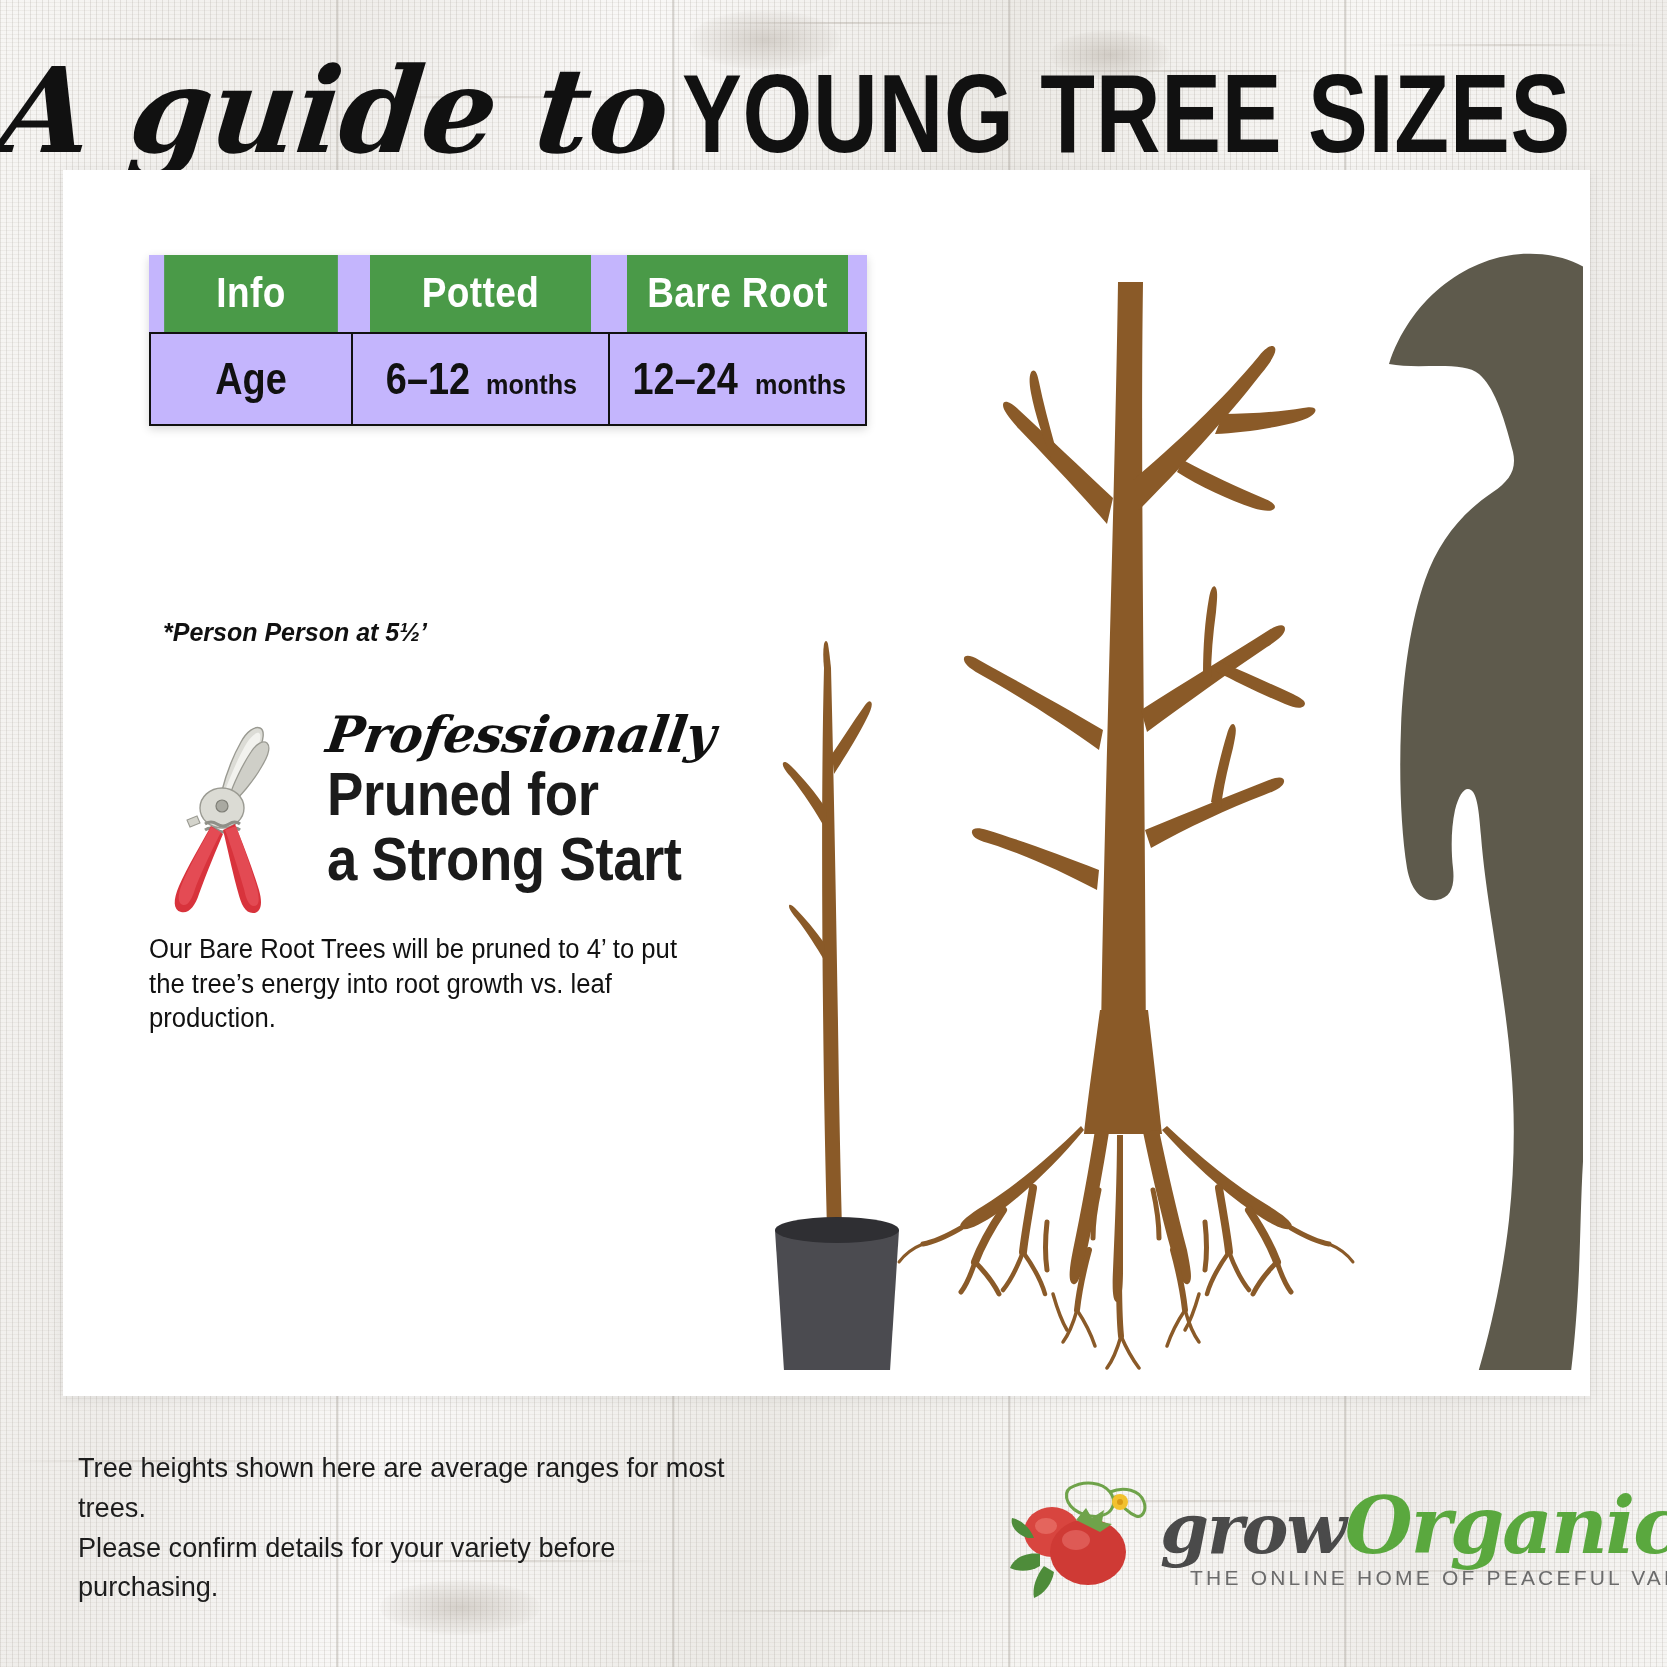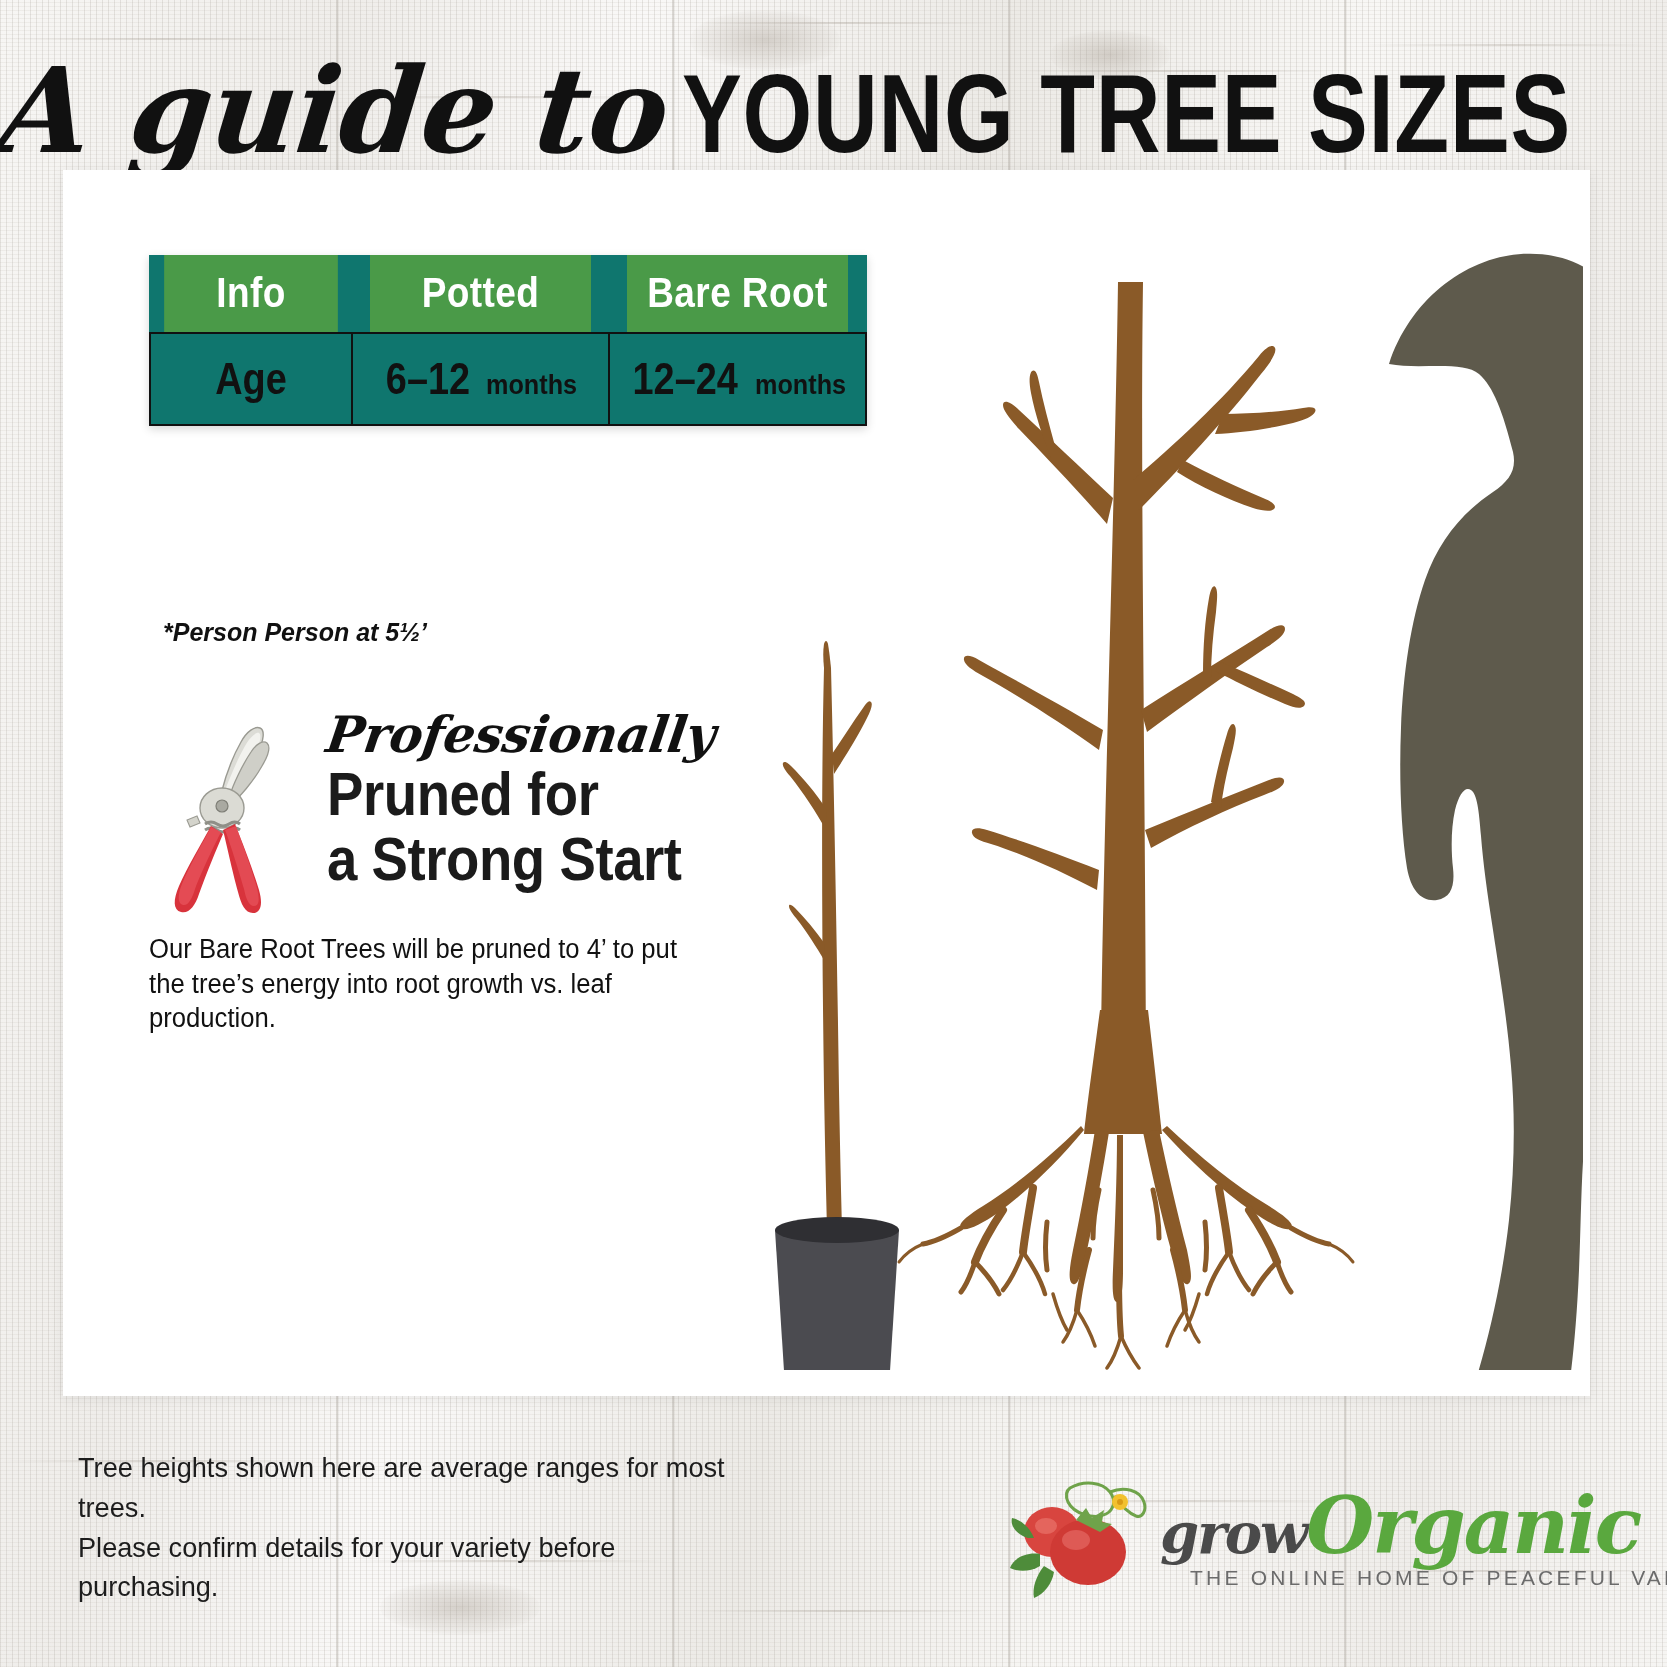--- a/index.html
+++ b/index.html
@@ -42,21 +42,21 @@
     margin-left:14px;vertical-align:baseline;
   }
 
   
   #card{position:absolute;left:63px;top:170px;width:1527px;height:1226px;
     background:#fff;box-shadow:0 2px 14px rgba(0,0,0,.07);}
 
   
   #spec-table{position:absolute;left:86px;top:85px;width:716px;
     border-collapse:collapse;table-layout:fixed;
-    box-shadow:0 3px 9px rgba(0,0,0,.16);background:#0f766e;}
+    box-shadow:0 3px 9px rgba(0,0,0,.16);background:#c4b5fd;}
   #spec-table col.c1{width:202px;}
   #spec-table col.c2{width:257px;}
   #spec-table col.c3{width:257px;}
   #spec-table th{
     background:#4A9A48;color:#fff;font-weight:700;
     font-size:43px;font-family:"Liberation Sans",sans-serif;
     transform:scaleX(.86);
     padding:12px 4px 14px;letter-spacing:.5px;
   }
   #spec-table thead tr{height:78px;}
@@ -86,21 +86,21 @@
     font-size:27px;line-height:1.28;color:#111;transform:scaleX(.95);transform-origin:left top;}
 
   
   #illus{position:absolute;left:640px;top:60px;width:880px;height:1140px;}
 
   
   #disclaimer{position:absolute;left:78px;top:1448px;width:700px;
     font-size:28px;line-height:1.42;color:#1d1d1d;transform:scaleX(.97);transform-origin:left top;}
   #logo{position:absolute;left:1010px;top:1474px;width:580px;height:128px;}
   #logo .grow{font-family:"DejaVu Serif",serif;font-style:italic;font-weight:700;
-    font-size:56px;color:#4a4a4a;letter-spacing:-2px;}
+    font-size:70px;color:#4a4a4a;letter-spacing:-2px;}
   #logo .organic{font-family:"DejaVu Serif",serif;font-style:italic;font-weight:700;
     font-size:78px;color:#5AA83E;letter-spacing:-2px;}
   #logo .tagline{font-family:"Liberation Sans",sans-serif;font-size:21px;
     color:#6b6b6b;letter-spacing:3.2px;white-space:nowrap;}
 </style>
 </head>
 <body>
 
 <div id="wood-bg">
   <div class="plank-seam" style="left:336px;"></div>

